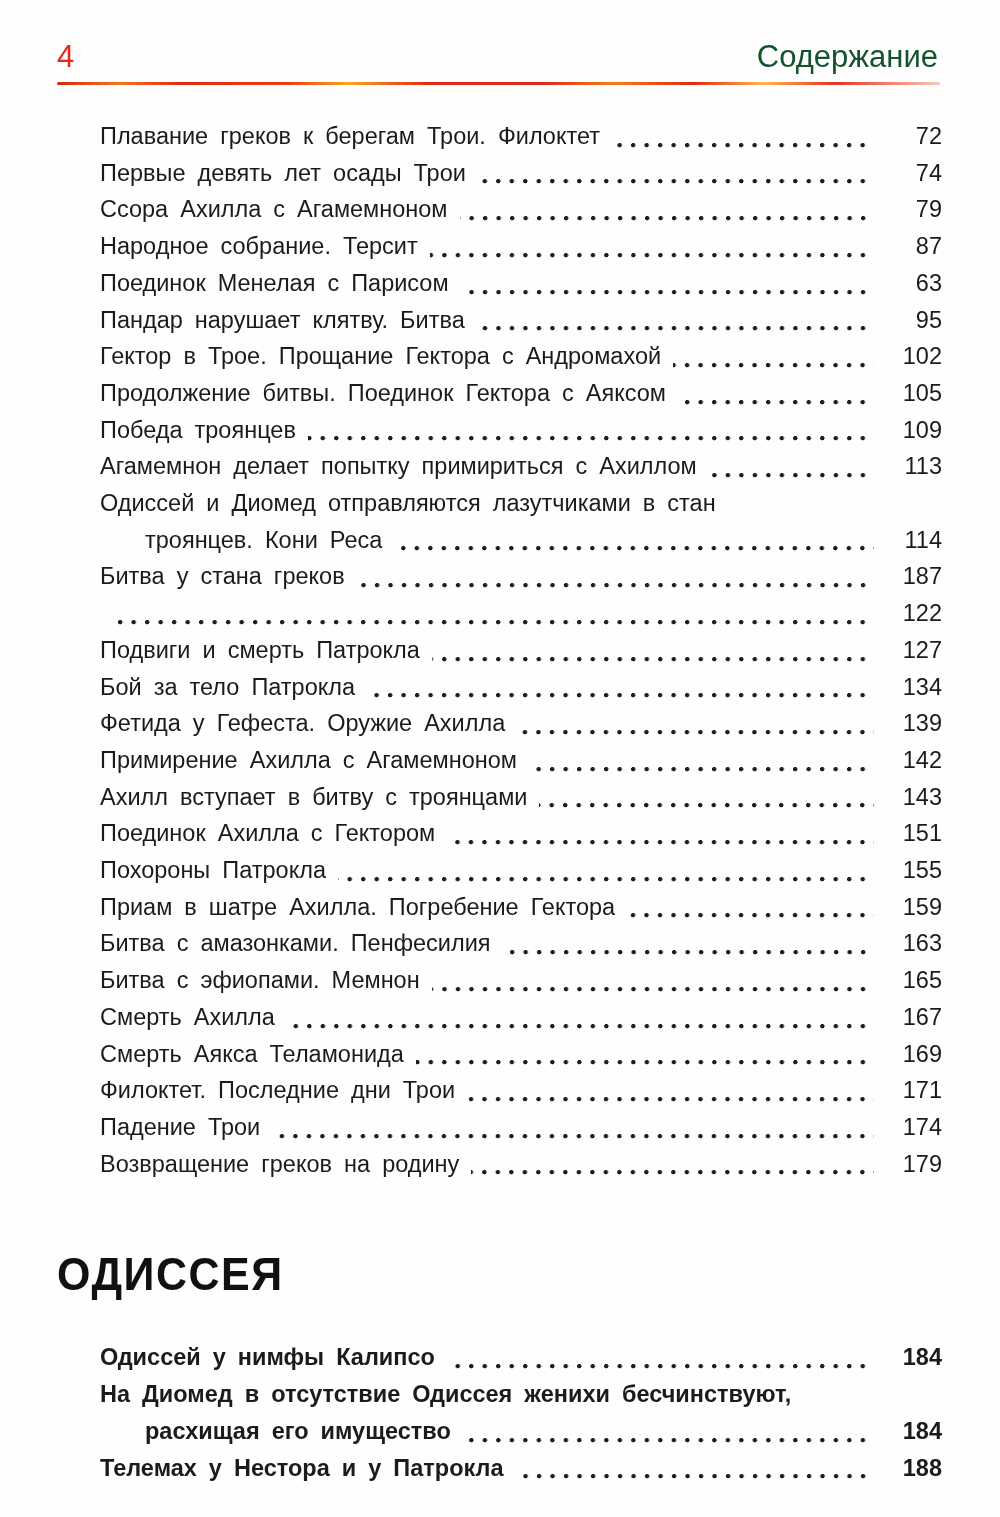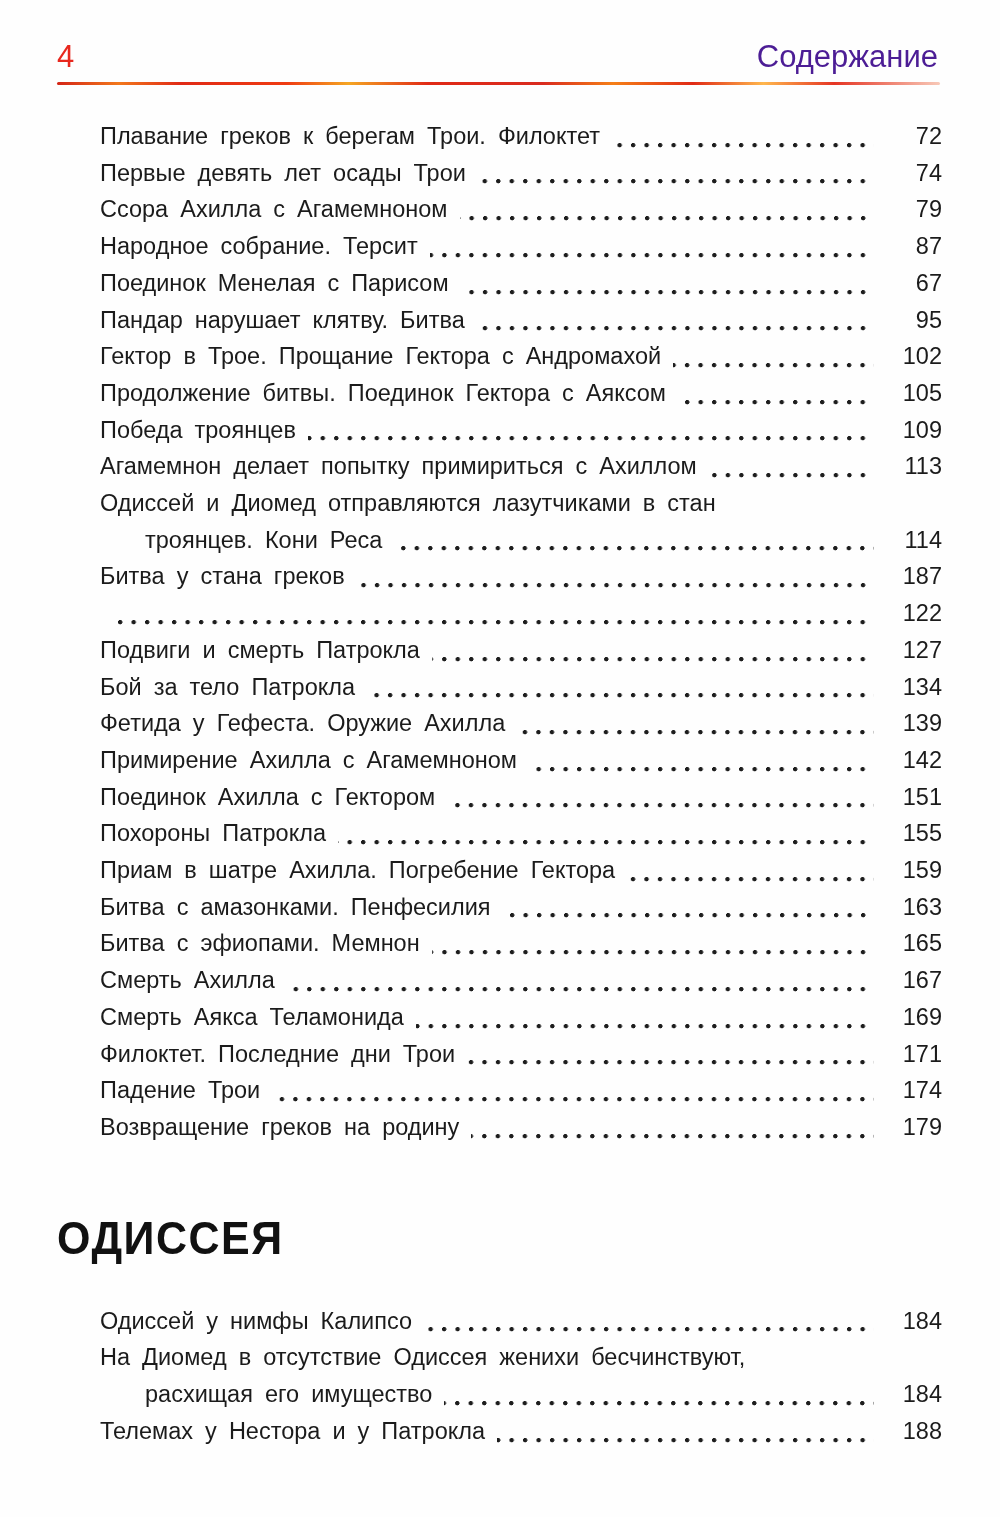--- a/index.html
+++ b/index.html
@@ -17,36 +17,36 @@
   
   .running-head {
     display: flex;
     justify-content: space-between;
     align-items: baseline;
     margin: 40px 62px 0 57px;
     font-size: 31px;
     line-height: 34px;
   }
   .folio { color: var(--accent, #e8281e); }
-  .running-title { color: #4c1d95; }
+  .running-title { color: #14532d; }
   .rule {
     height: 3px;
     margin: 8px 60px 0 57px;
     border-radius: 2px;
     background: linear-gradient(90deg,
       #d42516 0%, #f2781c 7%, #e02a16 14%, #ef3b12 26%,
       #f5a623 33%, #e02a16 42%, #d92b1f 55%, #f57f17 63%,
       #e02a16 72%, #ffb74d 80%, #e53524 88%, #f8c9b8 100%);
   }
   
   .toc {
     margin: 0 58px 0 100px;
     padding-top: 33px;
   }
-  .toc2 { margin-top: 8px; }
+  .toc2 { margin-top: 8px; font-weight: bold; }
   .line {
     display: flex;
     align-items: baseline;
     font-size: 23.5px;
     line-height: 36.7px;
     word-spacing: 5.5px;
   }
   .line.cont { padding-left: 45px; }
   .title { white-space: nowrap; flex: none; }
   .leader {
@@ -115,21 +115,21 @@
         <div class="line">
           <span class="title">Народное собрание. Терсит</span>
           <span class="leader"></span>
           <span class="pg">87</span>
         </div>
       </div>
       <div>
         <div class="line">
           <span class="title">Поединок Менелая с Парисом</span>
           <span class="leader"></span>
-          <span class="pg">67</span>
+          <span class="pg">63</span>
         </div>
       </div>
       <div>
         <div class="line">
           <span class="title">Пандар нарушает клятву. Битва</span>
           <span class="leader"></span>
           <span class="pg">95</span>
         </div>
       </div>
       <div>
@@ -206,20 +206,27 @@
       </div>
       <div>
         <div class="line">
           <span class="title">Примирение Ахилла с Агамемноном</span>
           <span class="leader"></span>
           <span class="pg">142</span>
         </div>
       </div>
       <div>
         <div class="line">
+          <span class="title">Ахилл вступает в битву с троянцами</span>
+          <span class="leader"></span>
+          <span class="pg">143</span>
+        </div>
+      </div>
+      <div>
+        <div class="line">
           <span class="title">Поединок Ахилла с Гектором</span>
           <span class="leader"></span>
           <span class="pg">151</span>
         </div>
       </div>
       <div>
         <div class="line">
           <span class="title">Похороны Патрокла</span>
           <span class="leader"></span>
           <span class="pg">155</span>

